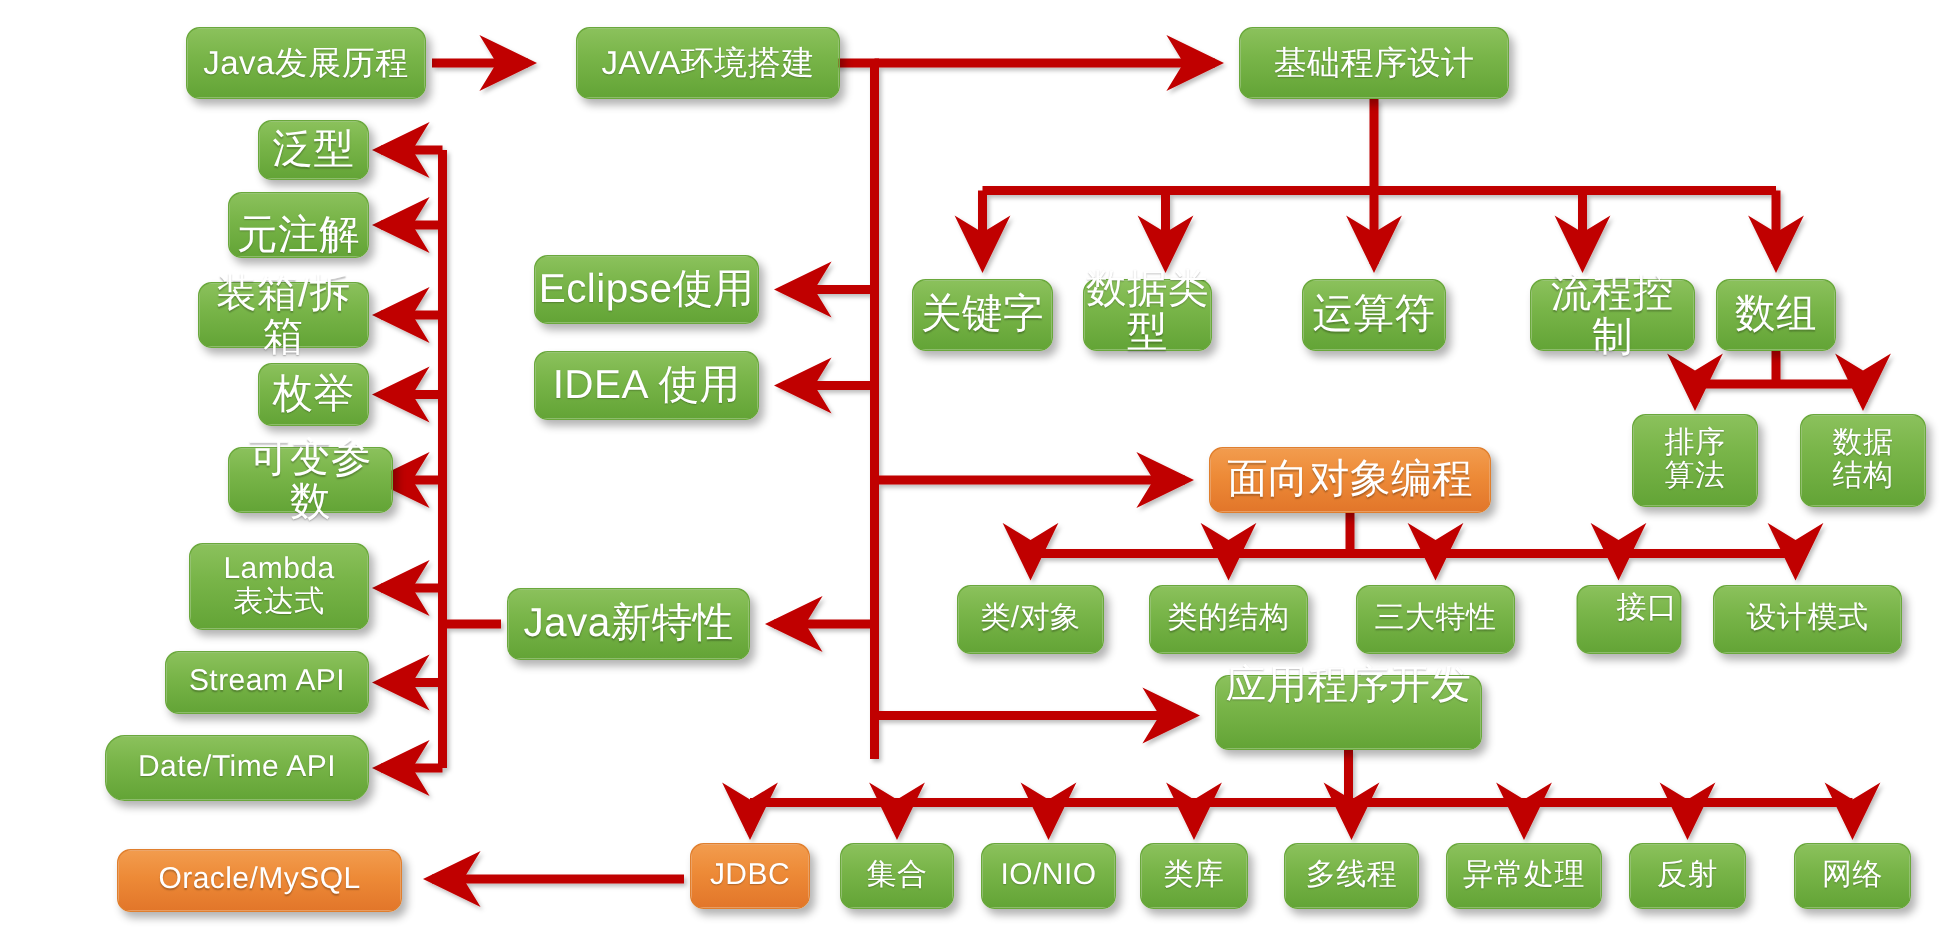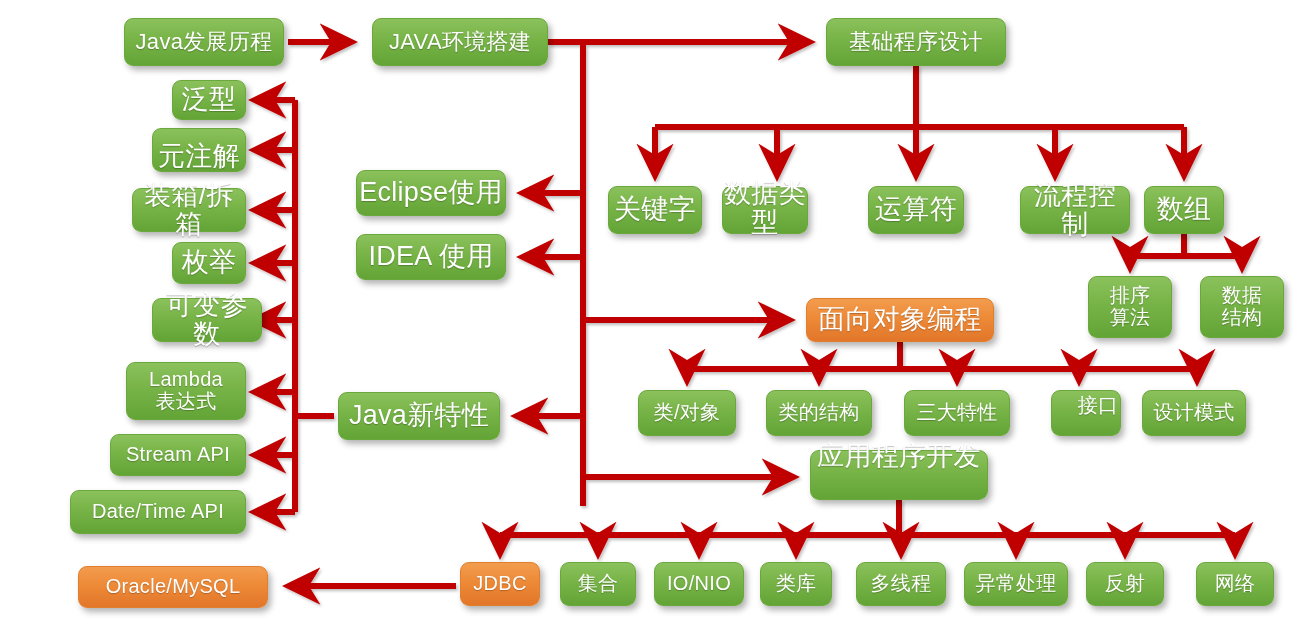--- a/index.html
+++ b/index.html
@@ -128,49 +128,49 @@
       <path d="M295,263 L254,263" marker-end="url(#ar-r)"></path>
       <path d="M295,320 L254,320" marker-end="url(#ar-r)"></path>
       <path d="M295,392 L254,392" marker-end="url(#ar-r)"></path>
       <path d="M295,455 L254,455" marker-end="url(#ar-r)"></path>
       <path d="M295,512 L254,512" marker-end="url(#ar-r)"></path>
     </g>
   </svg>
 
   <div id="nodes">
       <div class="node green f22" style="left: 124px; top: 18px; width: 160px; height: 48px;"><span>Java发展历程</span></div>
-      <div class="node green f22" style="left: 372px; top: 18px; width: 176px; height: 48px;"><span>JAVA环境搭建</span></div>
+      <div class="node green f22" style="left: 384px; top: 18px; width: 176px; height: 48px;"><span>JAVA环境搭建</span></div>
       <div class="node green f22" style="left: 826px; top: 18px; width: 180px; height: 48px;"><span>基础程序设计</span></div>
       <div class="node green f21" style="left: 172px; top: 80px; width: 74px; height: 40px;"><span>泛型</span></div>
       <div class="node green f21" style="left: 152px; top: 128px; width: 94px; height: 44px; align-items: flex-end;"><span>元注解</span></div>
       <div class="node green f21" style="left: 132px; top: 188px; width: 114px; height: 44px;"><span>装箱/拆箱</span></div>
       <div class="node green f21" style="left: 172px; top: 242px; width: 74px; height: 42px;"><span>枚举</span></div>
       <div class="node green f21" style="left: 136px; top: 298px; width: 110px; height: 44px; margin-left: 16px;"><span>可变参数</span></div>
       <div class="node green f20" style="left: 126px; top: 362px; width: 120px; height: 58px;"><span>Lambda
 表达式</span></div>
       <div class="node green f20" style="left: 110px; top: 434px; width: 136px; height: 42px;"><span>Stream API</span></div>
-      <div class="node green f20" style="left: 70px; top: 490px; width: 176px; height: 44px;"><span>Date/Time API</span></div>
+      <div class="node green f20" style="left: 70px; top: 490px; width: 176px; height: 44px; border-radius: 13px;"><span>Date/Time API</span></div>
       <div class="node green f21" style="left: 356px; top: 170px; width: 150px; height: 46px;"><span>Eclipse使用</span></div>
       <div class="node green f21" style="left: 356px; top: 234px; width: 150px; height: 46px;"><span>IDEA 使用</span></div>
       <div class="node green f21" style="left: 338px; top: 392px; width: 162px; height: 48px;"><span>Java新特性</span></div>
       <div class="node green f21" style="left: 608px; top: 186px; width: 94px; height: 48px;"><span>关键字</span></div>
       <div class="node green f21" style="left: 722px; top: 186px; width: 86px; height: 48px; font-family: Liberation Mono, monospace;"><span>数据类型</span></div>
       <div class="node green f21" style="left: 868px; top: 186px; width: 96px; height: 48px;"><span>运算符</span></div>
       <div class="node green f21" style="left: 1000px; top: 186px; width: 110px; height: 48px; margin-left: 20px;"><span>流程控制</span></div>
       <div class="node green f21" style="left: 1144px; top: 186px; width: 80px; height: 48px;"><span>数组</span></div>
       <div class="node green f20" style="left: 1088px; top: 276px; width: 84px; height: 62px;"><span>排序
 算法</span></div>
       <div class="node green f20" style="left: 1200px; top: 276px; width: 84px; height: 62px;"><span>数据
 结构</span></div>
       <div class="node orange f21" style="left: 806px; top: 298px; width: 188px; height: 44px;"><span>面向对象编程</span></div>
       <div class="node green f20" style="left: 638px; top: 390px; width: 98px; height: 46px;"><span>类/对象</span></div>
       <div class="node green f20" style="left: 766px; top: 390px; width: 106px; height: 46px;"><span>类的结构</span></div>
       <div class="node green f20" style="left: 904px; top: 390px; width: 106px; height: 46px;"><span>三大特性</span></div>
       <div class="node green f20 overflow-down" style="left: 1051px; top: 390px; width: 70px; height: 46px; padding-left: 24px;"><span>接口</span></div>
-      <div class="node green f20" style="left: 1142px; top: 390px; width: 104px; height: 46px;"><span>设计模式</span></div>
+      <div class="node green f20" style="left: 1142px; top: 390px; width: 126px; height: 46px;"><span>设计模式</span></div>
       <div class="node green f21 overflow-up" style="left: 810px; top: 450px; width: 178px; height: 50px;"><span>应用程序开发</span></div>
       <div class="node orange f20" style="left: 78px; top: 566px; width: 190px; height: 42px;"><span>Oracle/MySQL</span></div>
       <div class="node orange f20" style="left: 460px; top: 562px; width: 80px; height: 44px;"><span>JDBC</span></div>
       <div class="node green f20" style="left: 560px; top: 562px; width: 76px; height: 44px;"><span>集合</span></div>
       <div class="node green f20" style="left: 654px; top: 562px; width: 90px; height: 44px;"><span>IO/NIO</span></div>
       <div class="node green f20" style="left: 760px; top: 562px; width: 72px; height: 44px;"><span>类库</span></div>
       <div class="node green f20" style="left: 856px; top: 562px; width: 90px; height: 44px;"><span>多线程</span></div>
       <div class="node green f20" style="left: 964px; top: 562px; width: 104px; height: 44px;"><span>异常处理</span></div>
       <div class="node green f20" style="left: 1086px; top: 562px; width: 78px; height: 44px;"><span>反射</span></div>
       <div class="node green f20" style="left: 1196px; top: 562px; width: 78px; height: 44px;"><span>网络</span></div>

